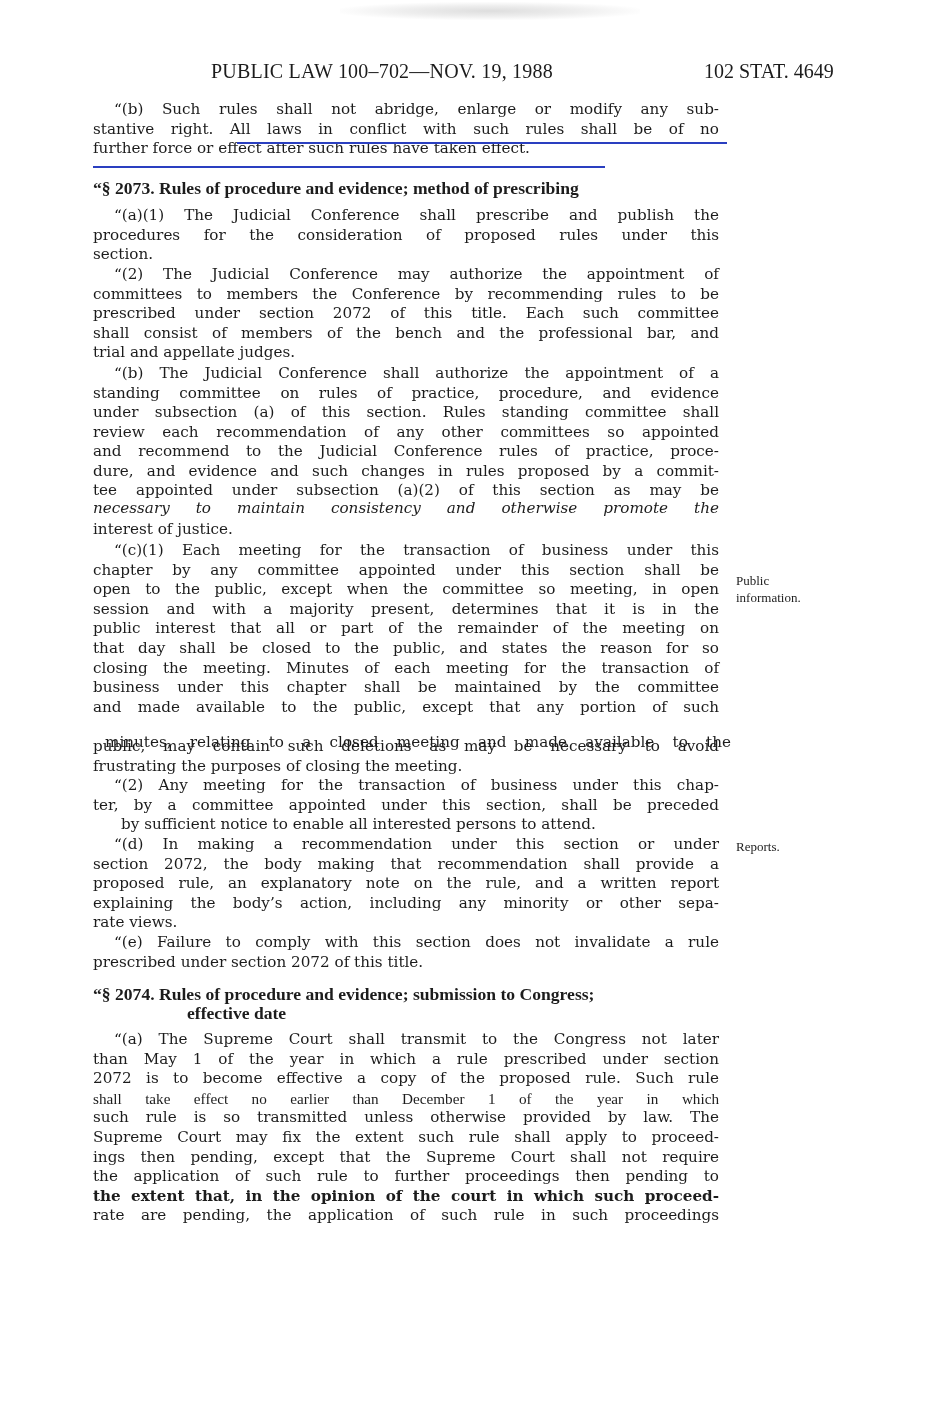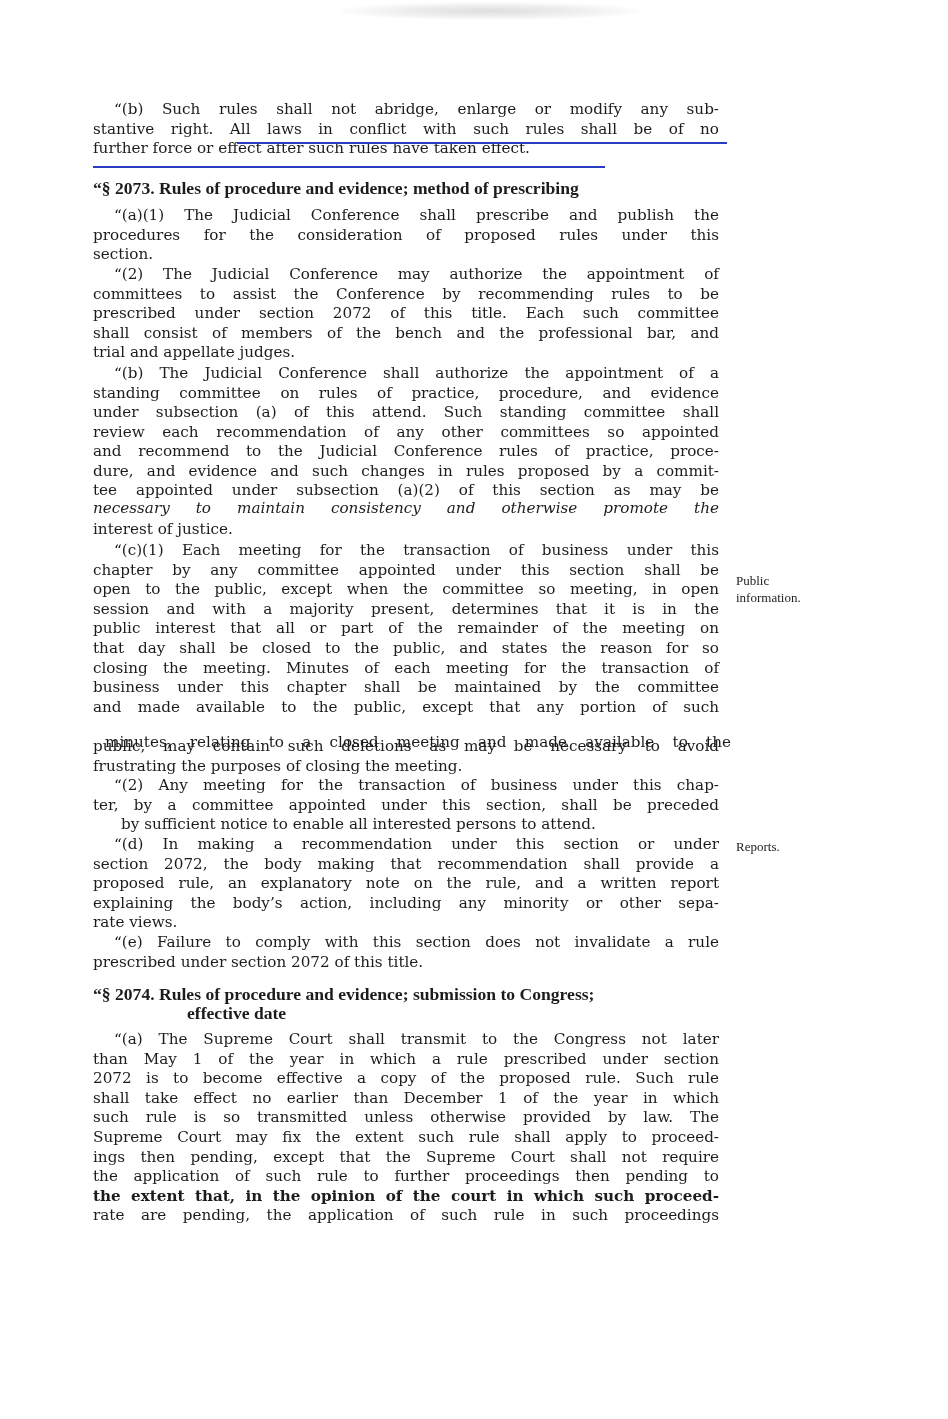--- a/index.html
+++ b/index.html
@@ -43,49 +43,53 @@
   .underline-blue {
     position: absolute; height: 2px; background: #2a3fc0;
   }
 </style>
 </head>
 <body>
 
 <div class="page">
   <div class="smudge"></div>
 
+  <div class="header">
+    <span class="running">PUBLIC LAW 100–702—NOV. 19, 1988</span>
+    <span class="stat">102 STAT. 4649</span>
+  </div>
 
   <div class="body-text" style="top:100px;">
     <div class="line indent" style="top:0px;">“(b) Such rules shall not abridge, enlarge or modify any sub-</div>
     <div class="line" style="top:19.5px;">stantive right. All laws in conflict with such rules shall be of no</div>
     <div class="line last" style="top:39px;">further force or effect after such rules have taken effect.</div>
   </div>
   <div class="underline-blue" style="left:237px; top:142px; width:490px;"></div>
   <div class="underline-blue" style="left:93px; top:166px; width:512px;"></div>
 
   <div class="heading" style="left:93px; top:178px; width:626px;">“§ 2073. Rules of procedure and evidence; method of prescribing</div>
 
   <div class="body-text" style="top:206px;">
     <div class="line indent" style="top:0px;">“(a)(1) The Judicial Conference shall prescribe and publish the</div>
     <div class="line" style="top:19.5px;">procedures for the consideration of proposed rules under this</div>
     <div class="line last" style="top:39px;">section.</div>
   </div>
 
   <div class="body-text" style="top:265px;">
     <div class="line indent" style="top:0px;">“(2) The Judicial Conference may authorize the appointment of</div>
-    <div class="line" style="top:19.5px;">committees to assist the Conference by recommending rules to be</div>
+    <div class="line" style="top:19.5px;">committees to members the Conference by recommending rules to be</div>
     <div class="line" style="top:39px;">prescribed under section 2072 of this title. Each such committee</div>
     <div class="line" style="top:58.5px;">shall consist of members of the bench and the professional bar, and</div>
     <div class="line last" style="top:78px;">trial and appellate judges.</div>
   </div>
 
   <div class="body-text" style="top:364px;">
     <div class="line indent" style="top:0px;">“(b) The Judicial Conference shall authorize the appointment of a</div>
     <div class="line" style="top:19.5px;">standing committee on rules of practice, procedure, and evidence</div>
-    <div class="line" style="top:39px;">under subsection (a) of this attend. Such standing committee shall</div>
+    <div class="line" style="top:39px;">under subsection (a) of this section. Rules standing committee shall</div>
     <div class="line" style="top:58.5px;">review each recommendation of any other committees so appointed</div>
     <div class="line" style="top:78px;">and recommend to the Judicial Conference rules of practice, proce-</div>
     <div class="line" style="top:97.5px;">dure, and evidence and such changes in rules proposed by a commit-</div>
     <div class="line" style="top:117px;">tee appointed under subsection (a)(2) of this section as may be</div>
     <div class="line" style="top:135px;font-style:italic;">necessary to maintain consistency and otherwise promote the</div>
     <div class="line last" style="top:156px;">interest of justice.</div>
   </div>
 
   <div class="body-text" style="top:541px;">
     <div class="line indent" style="top:0px;">“(c)(1) Each meeting for the transaction of business under this</div>
@@ -128,21 +132,21 @@
     <div class="line last" style="top:19.6px;">prescribed under section 2072 of this title.</div>
   </div>
 
   <div class="heading" style="left:93px; top:984px; width:626px;">“§ 2074. Rules of procedure and evidence; submission to Congress;</div>
   <div class="heading" style="left:187px; top:1003px;">effective date</div>
 
   <div class="body-text" style="top:1030px;">
     <div class="line indent" style="top:0px;">“(a) The Supreme Court shall transmit to the Congress not later</div>
     <div class="line" style="top:19.6px;">than May 1 of the year in which a rule prescribed under section</div>
     <div class="line" style="top:39.2px;">2072 is to become effective a copy of the proposed rule. Such rule</div>
-    <div class="line" style="top:58.8px;">shall take effect no earlier than December 1 of the year in which</div>
+    <div class="line" style="top:58.8px;font-family:Liberation Serif, serif;">shall take effect no earlier than December 1 of the year in which</div>
     <div class="line" style="top:78.4px;">such rule is so transmitted unless otherwise provided by law. The</div>
     <div class="line" style="top:98px;">Supreme Court may fix the extent such rule shall apply to proceed-</div>
     <div class="line" style="top:117.6px;">ings then pending, except that the Supreme Court shall not require</div>
     <div class="line" style="top:137.2px;">the application of such rule to further proceedings then pending to</div>
     <div class="line" style="top:156.8px;font-weight:bold;">the extent that, in the opinion of the court in which such proceed-</div>
     <div class="line" style="top:176.4px;">rate are pending, the application of such rule in such proceedings</div>
   </div>
 </div>
 
 </body></html>

